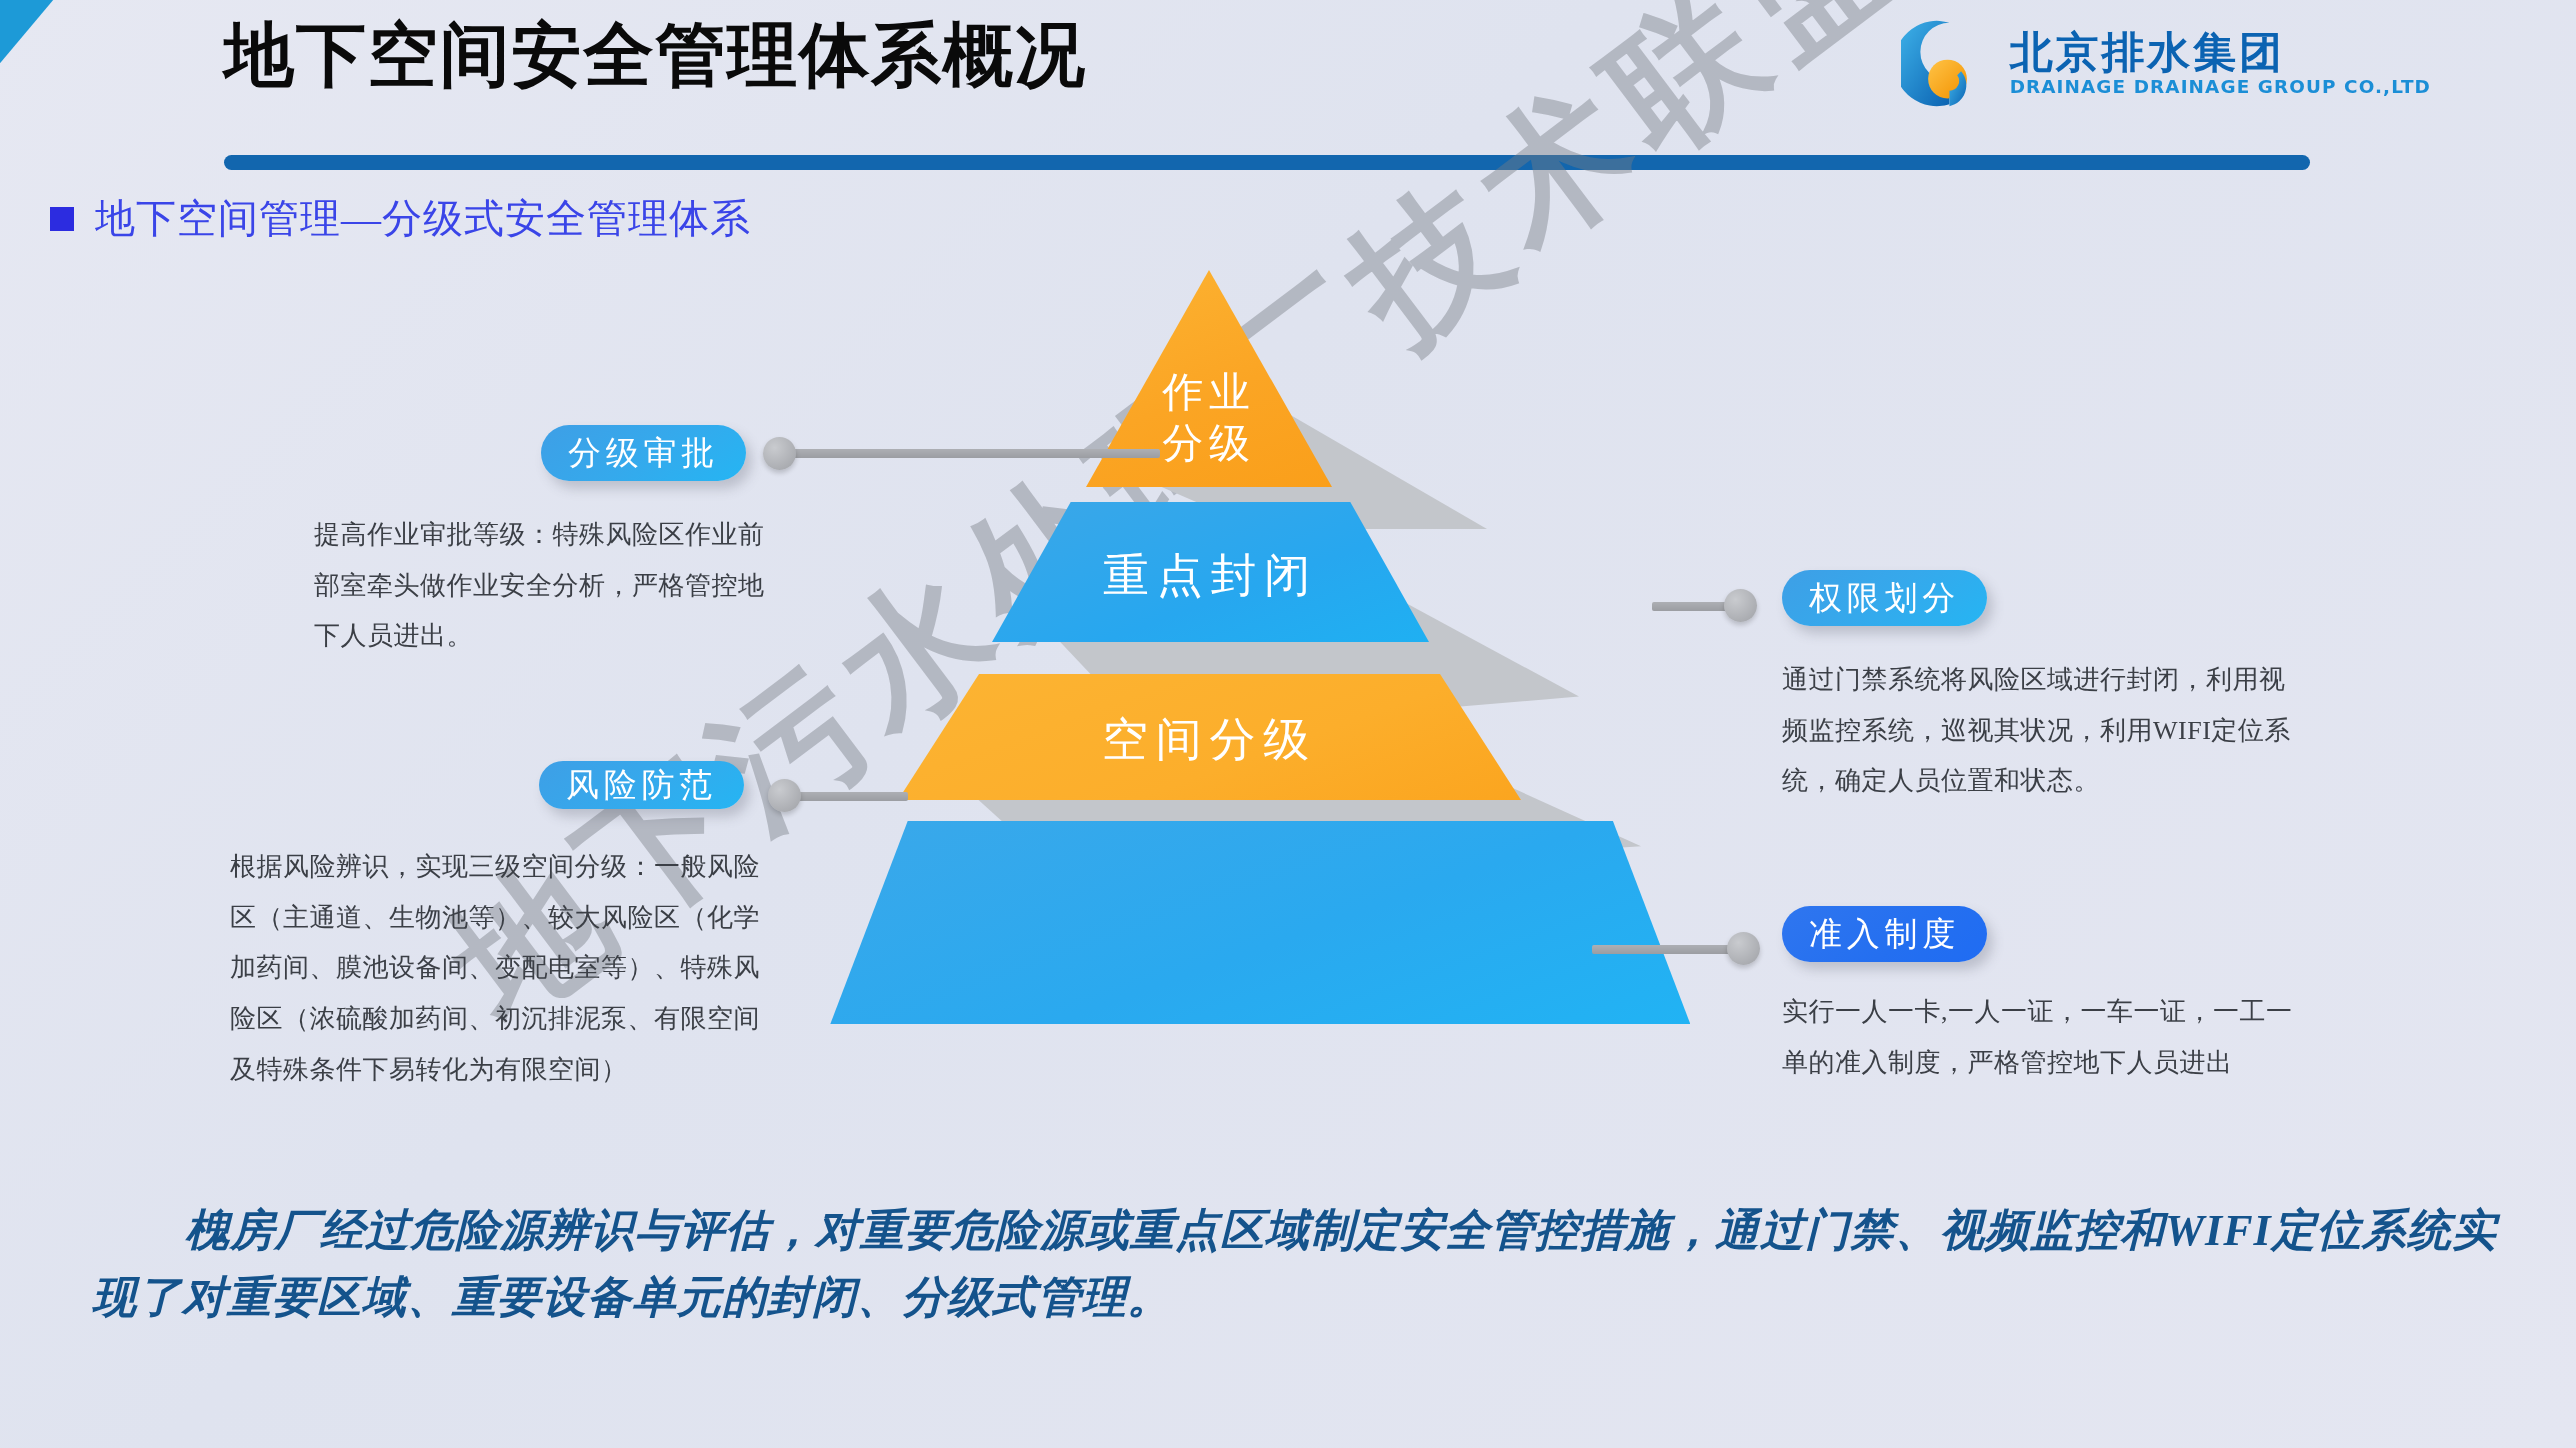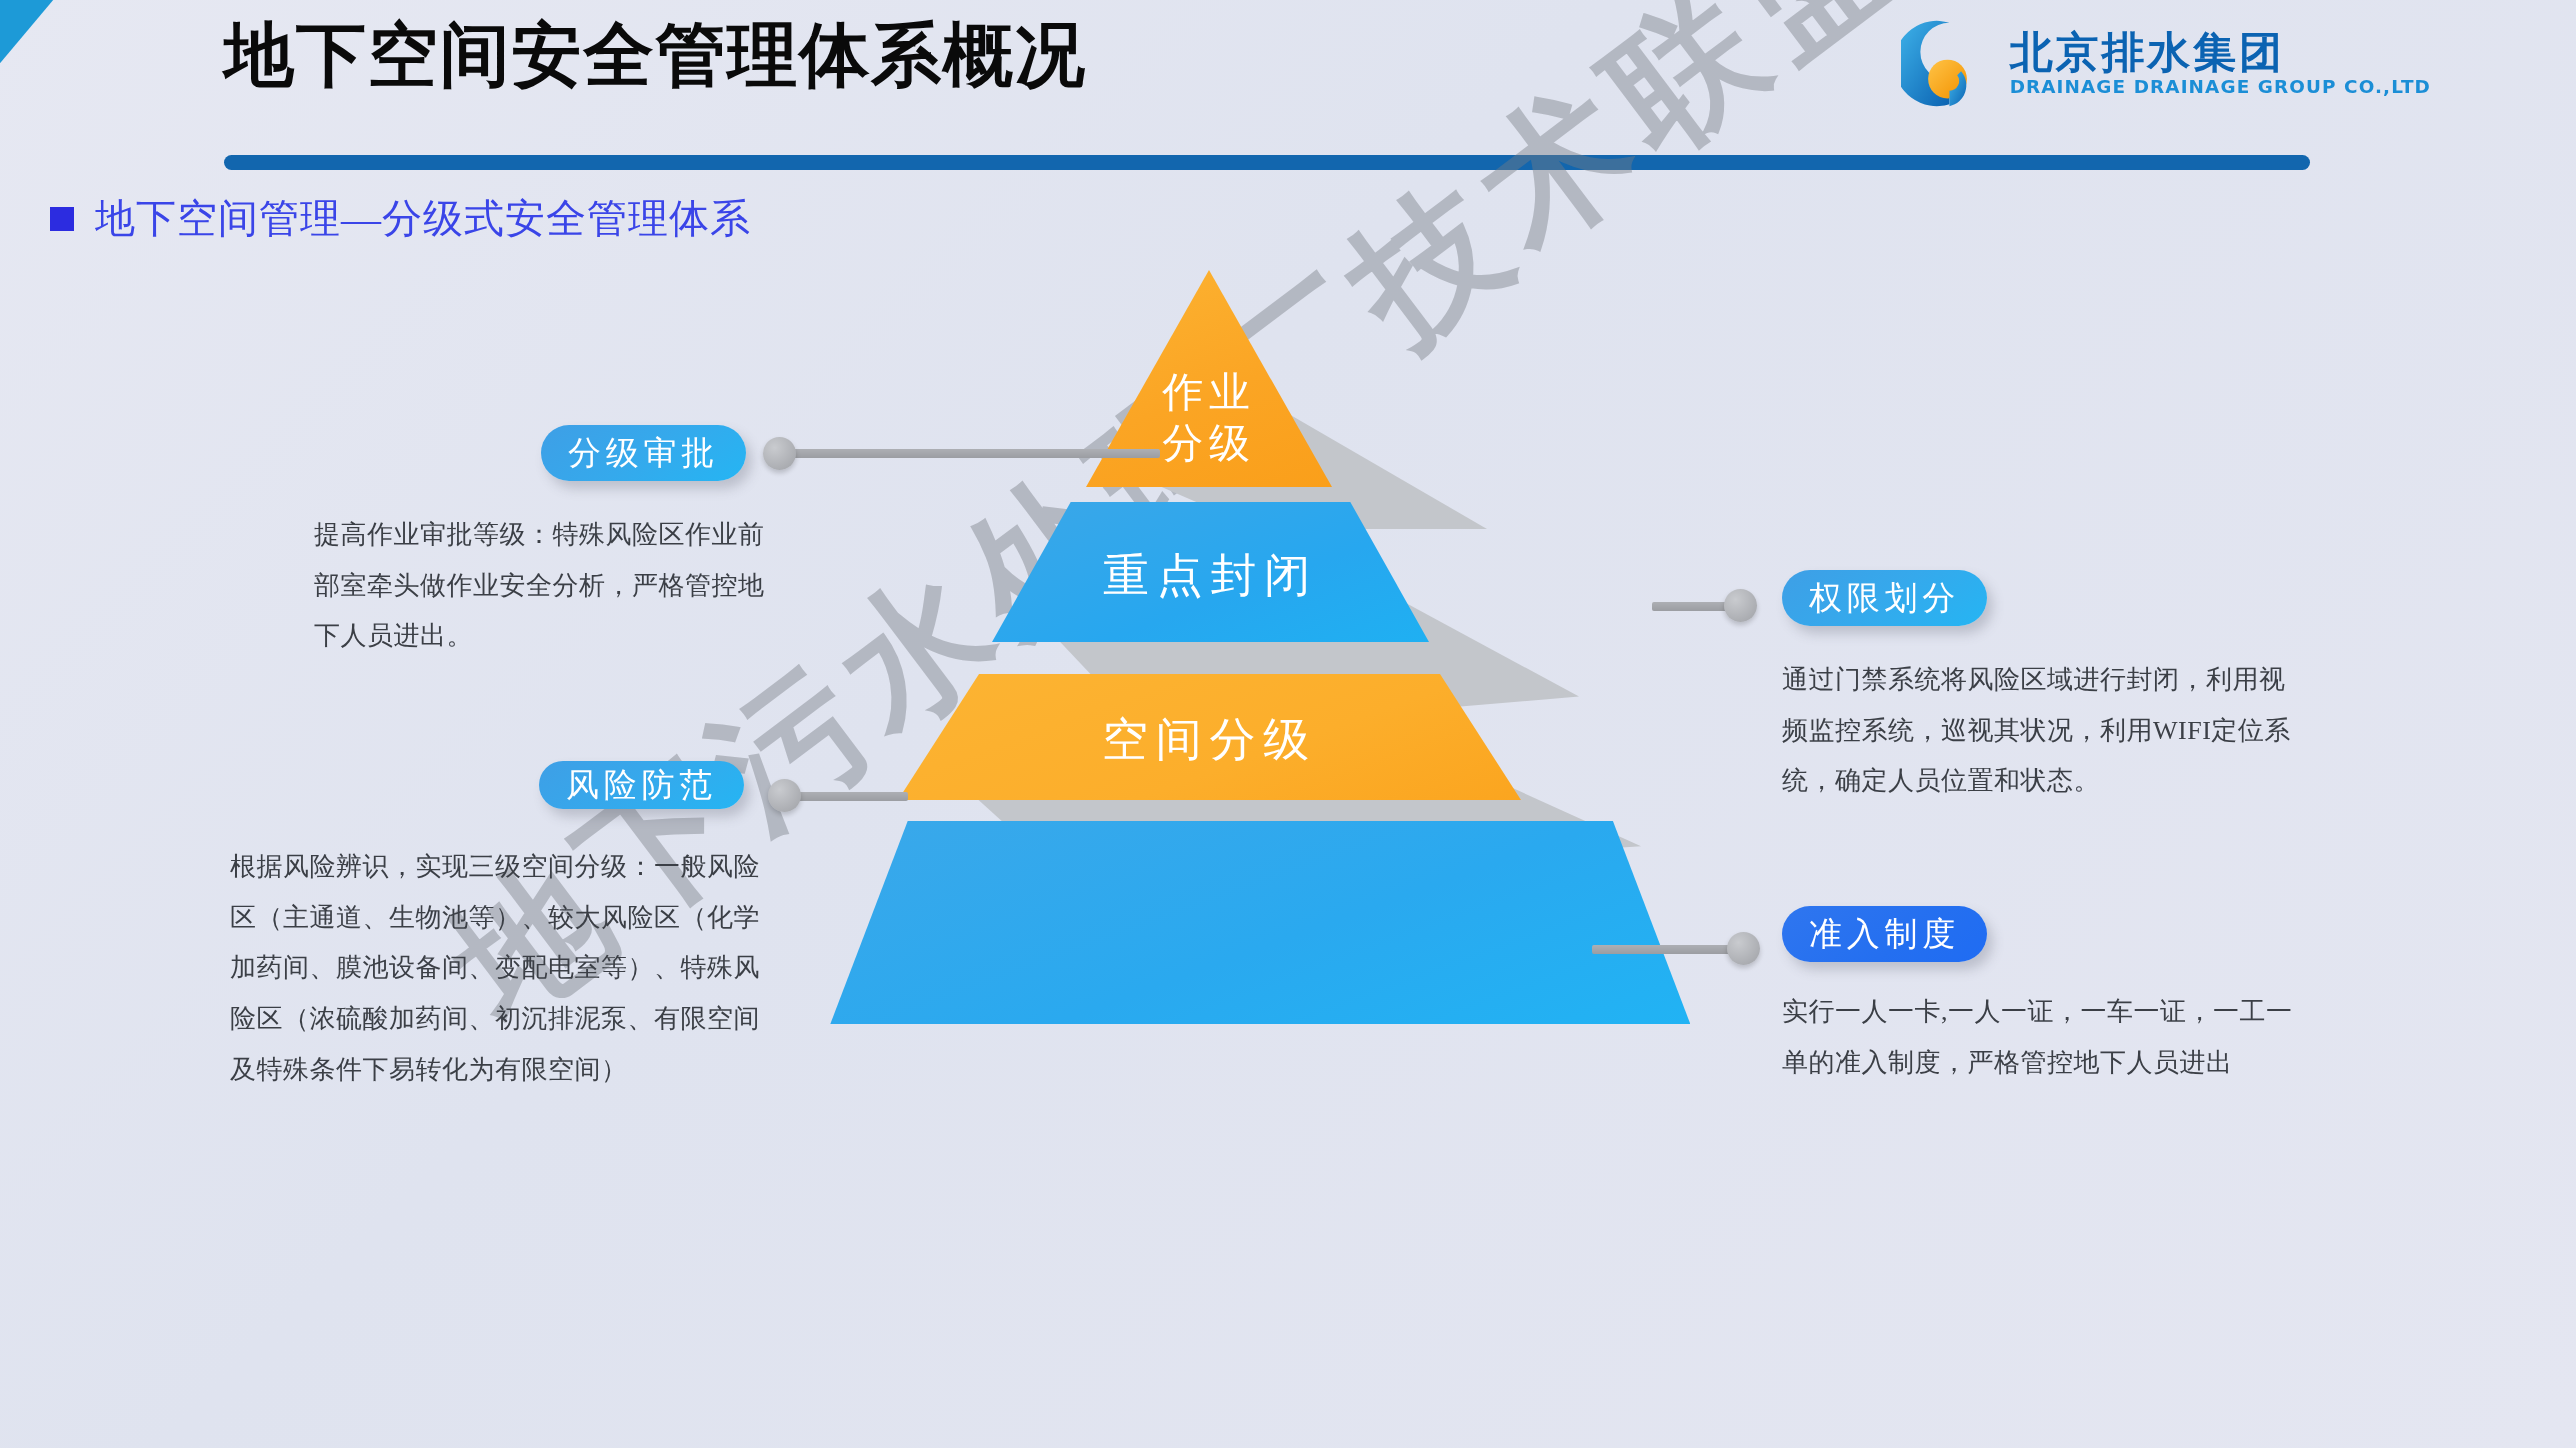--- a/index.html
+++ b/index.html
@@ -208,15 +208,16 @@
 
   <div class="badge badge-light" style="left:1782px;top:570px;width:205px;height:56px;">权限划分</div>
   <div class="para" style="left:1782px;top:655px;width:512px;">通过门禁系统将风险区域进行封闭，利用视频监控系统，巡视其状况，利用WIFI定位系统，确定人员位置和状态。</div>
 
   <div class="badge badge-light" style="left:539px;top:761px;width:205px;height:48px;">风险防范</div>
   <div class="para" style="left:230px;top:842px;width:552px;">根据风险辨识，实现三级空间分级：一般风险区（主通道、生物池等）、较大风险区（化学加药间、膜池设备间、变配电室等）、特殊风险区（浓硫酸加药间、初沉排泥泵、有限空间及特殊条件下易转化为有限空间）</div>
 
   <div class="badge badge-strong" style="left:1782px;top:906px;width:205px;height:56px;">准入制度</div>
   <div class="para" style="left:1782px;top:987px;width:526px;">实行一人一卡,一人一证，一车一证，一工一单的准入制度，严格管控地下人员进出</div>
 
+  <div class="summary">槐房厂经过危险源辨识与评估，对重要危险源或重点区域制定安全管控措施，通过门禁、视频监控和WIFI定位系统实现了对重要区域、重要设备单元的封闭、分级式管理。</div>
 
 </div>
 
 
 </body></html>

